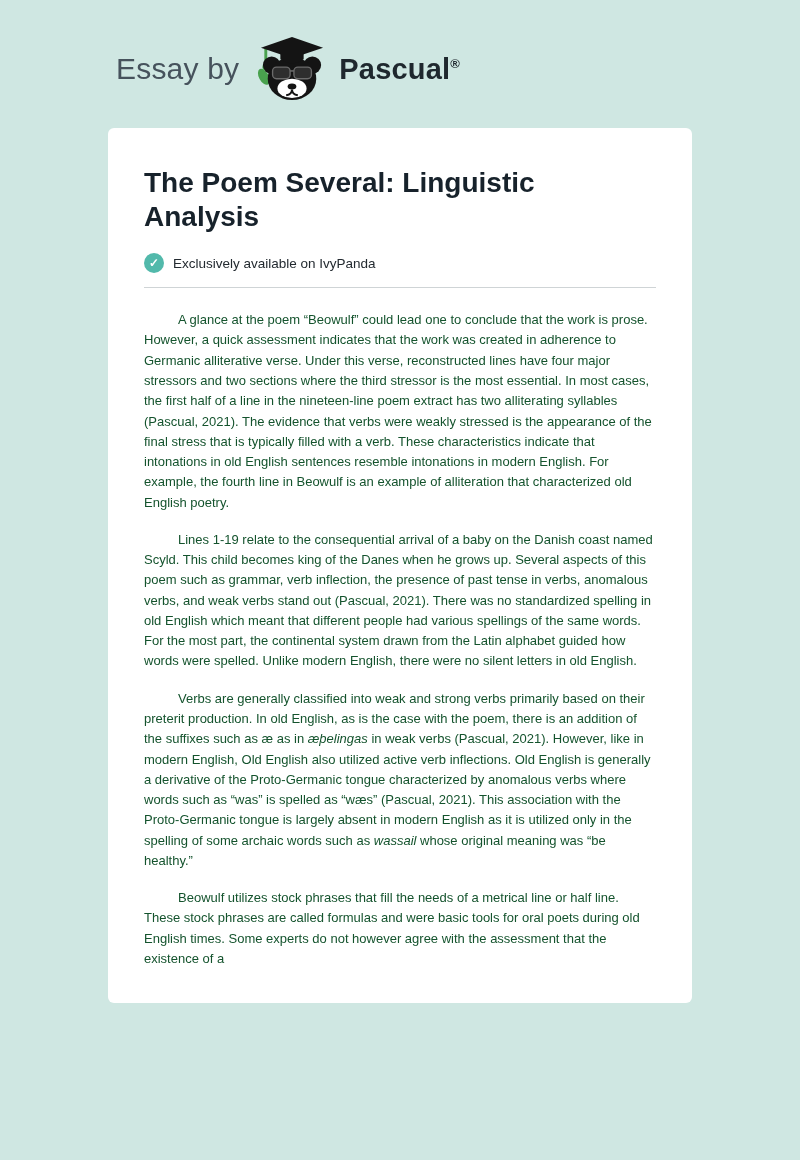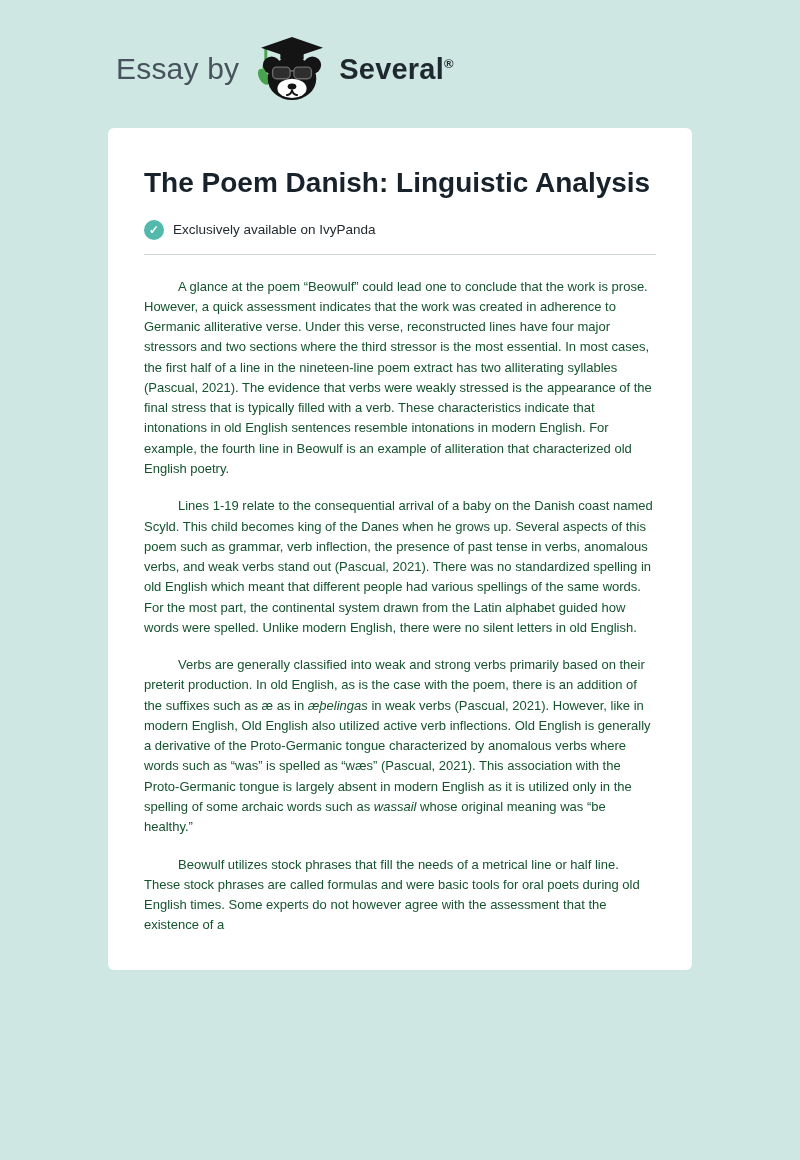--- a/index.html
+++ b/index.html
@@ -122,26 +122,26 @@
           <rect x="40" y="32" width="18" height="12" rx="4" fill="#2e2e2e" stroke="#6b6b6b" stroke-width="1.4"></rect>
           <line x1="36" y1="36" x2="40" y2="36" stroke="#6b6b6b" stroke-width="1.6"></line>
 
           <ellipse cx="38" cy="52" rx="4.5" ry="3" fill="#141414"></ellipse>
           <path d="M38 55 q0 5 6 6 M38 55 q0 5 -6 6" stroke="#141414" stroke-width="2" fill="none"></path>
 
           <polygon points="38,1 70,12 38,23 6,12" fill="#141414"></polygon>
           <path d="M26 17 v7 q12 8 24 0 v-7 z" fill="#141414"></path>
         </svg>
       </span>
-      <span class="brand"><span>Several</span><sup>®</sup></span>
+      <span class="brand"><span>Pascual</span><sup>®</sup></span>
     </span>
   </div>
 
   <div class="card">
-    <h1 class="title">The Poem Danish: Linguistic Analysis</h1>
+    <h1 class="title">The Poem Several: Linguistic Analysis</h1>
 
     <div class="availability">
       <span class="check-circle">✓</span>
       <span class="availability-text">Exclusively available on IvyPanda</span>
     </div>
 
     <hr class="divider">
 
     <div class="essay-body">
         <p><span>A glance at the poem “Beowulf” could lead one to conclude that the work is prose. However, a quick assessment indicates that the work was created in adherence to Germanic alliterative verse. Under this verse, reconstructed lines have four major stressors and two sections where the third stressor is the most essential. In most cases, the first half of a line in the nineteen-line poem extract has two alliterating syllables (Pascual, 2021). The evidence that verbs were weakly stressed is the appearance of the final stress that is typically filled with a verb. These characteristics indicate that intonations in old English sentences resemble intonations in modern English. For example, the fourth line in Beowulf is an example of alliteration that characterized old English poetry.</span></p>

